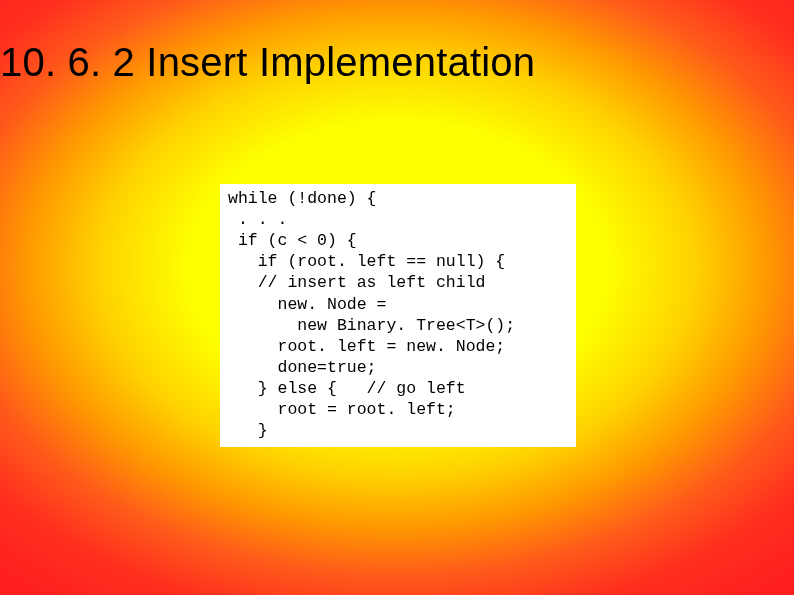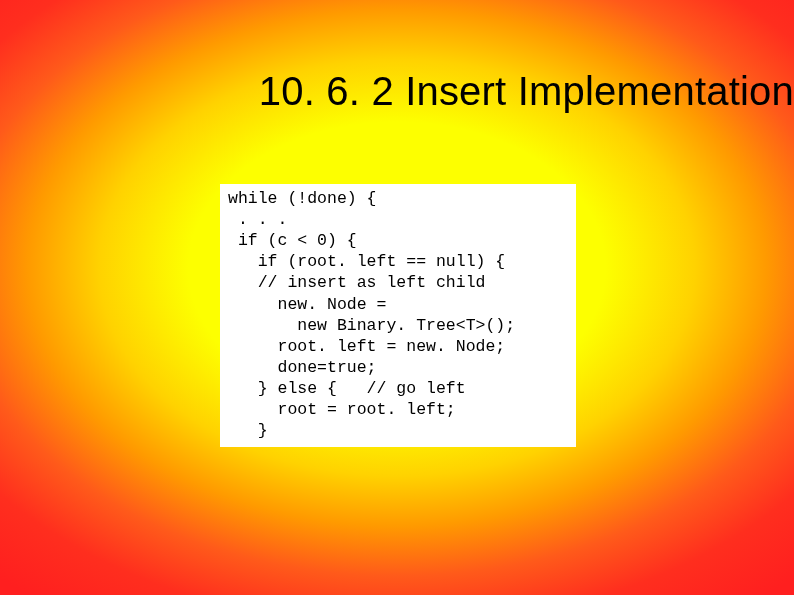--- a/index.html
+++ b/index.html
@@ -20,26 +20,25 @@
       #ff9a00 62%,
       #ff5a1a 74%,
       #ff2e1e 86%,
       #ff1f1f 100%);
   }
   .title {
     position: absolute;
     top: 40px;
     left: 0;
     right: 0;
-    text-align: right;
+    text-align: left;
     font-size: 40px;
     color: #000;
     font-weight: 400;
     letter-spacing: 0.2px;
-    margin-top: 29px;
   }
   .code-box {
     position: absolute;
     top: 184px;
     left: 220px;
     width: 356px;
     background: #ffffff;
     padding: 4px 8px 6px 8px;
     font-family: "Courier New", Courier, monospace;
     font-size: 16.5px;

